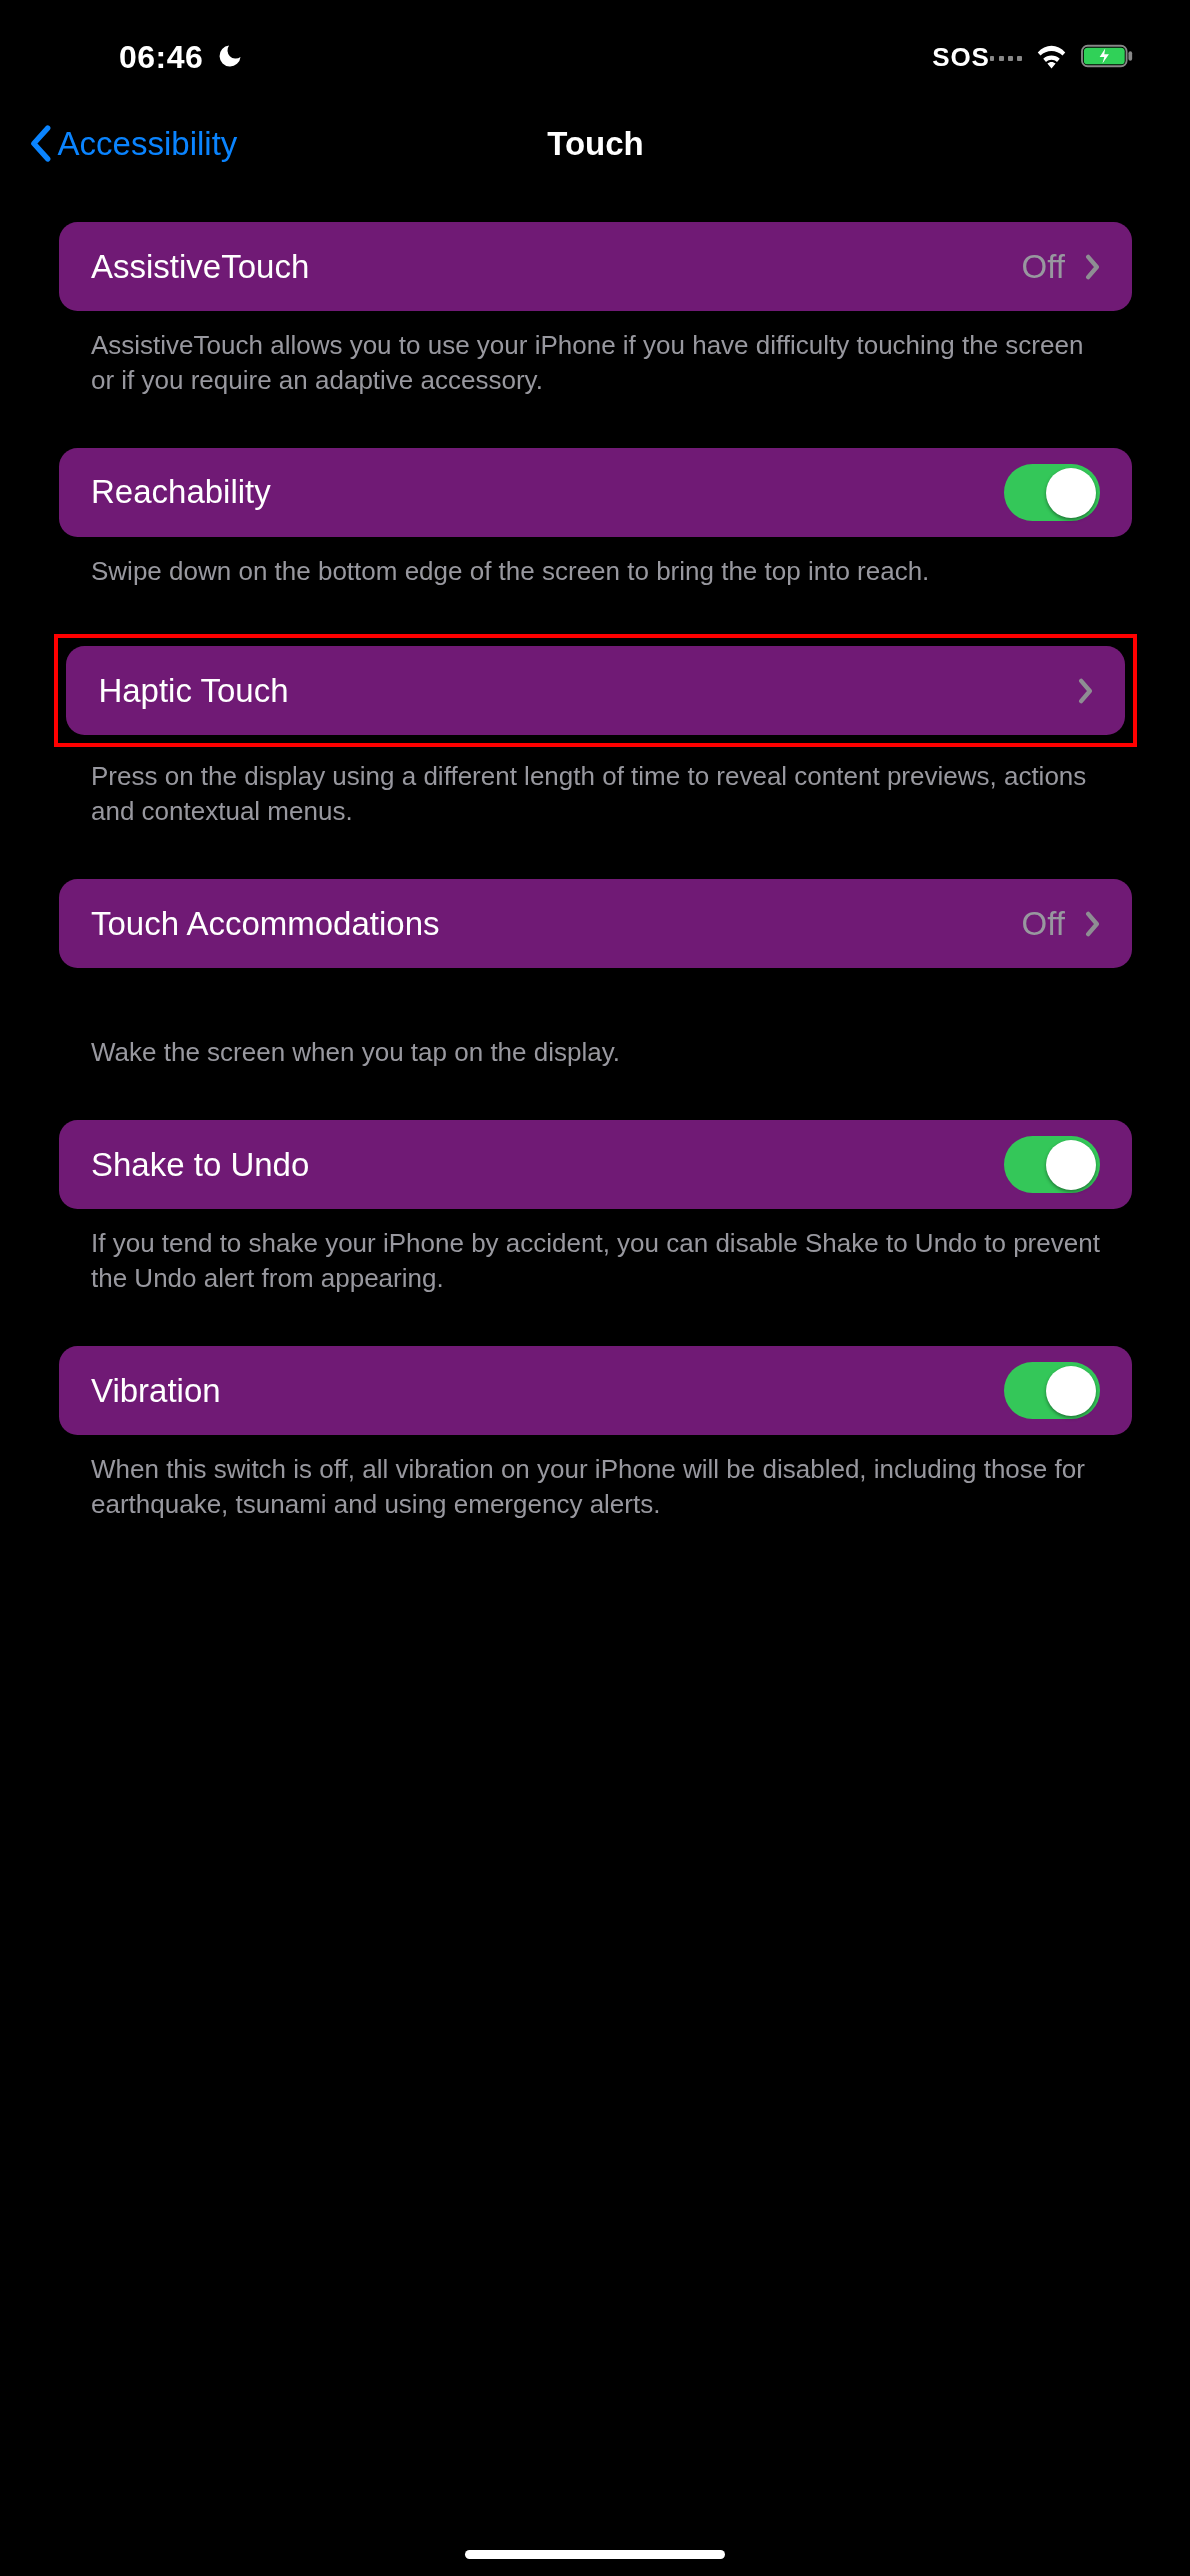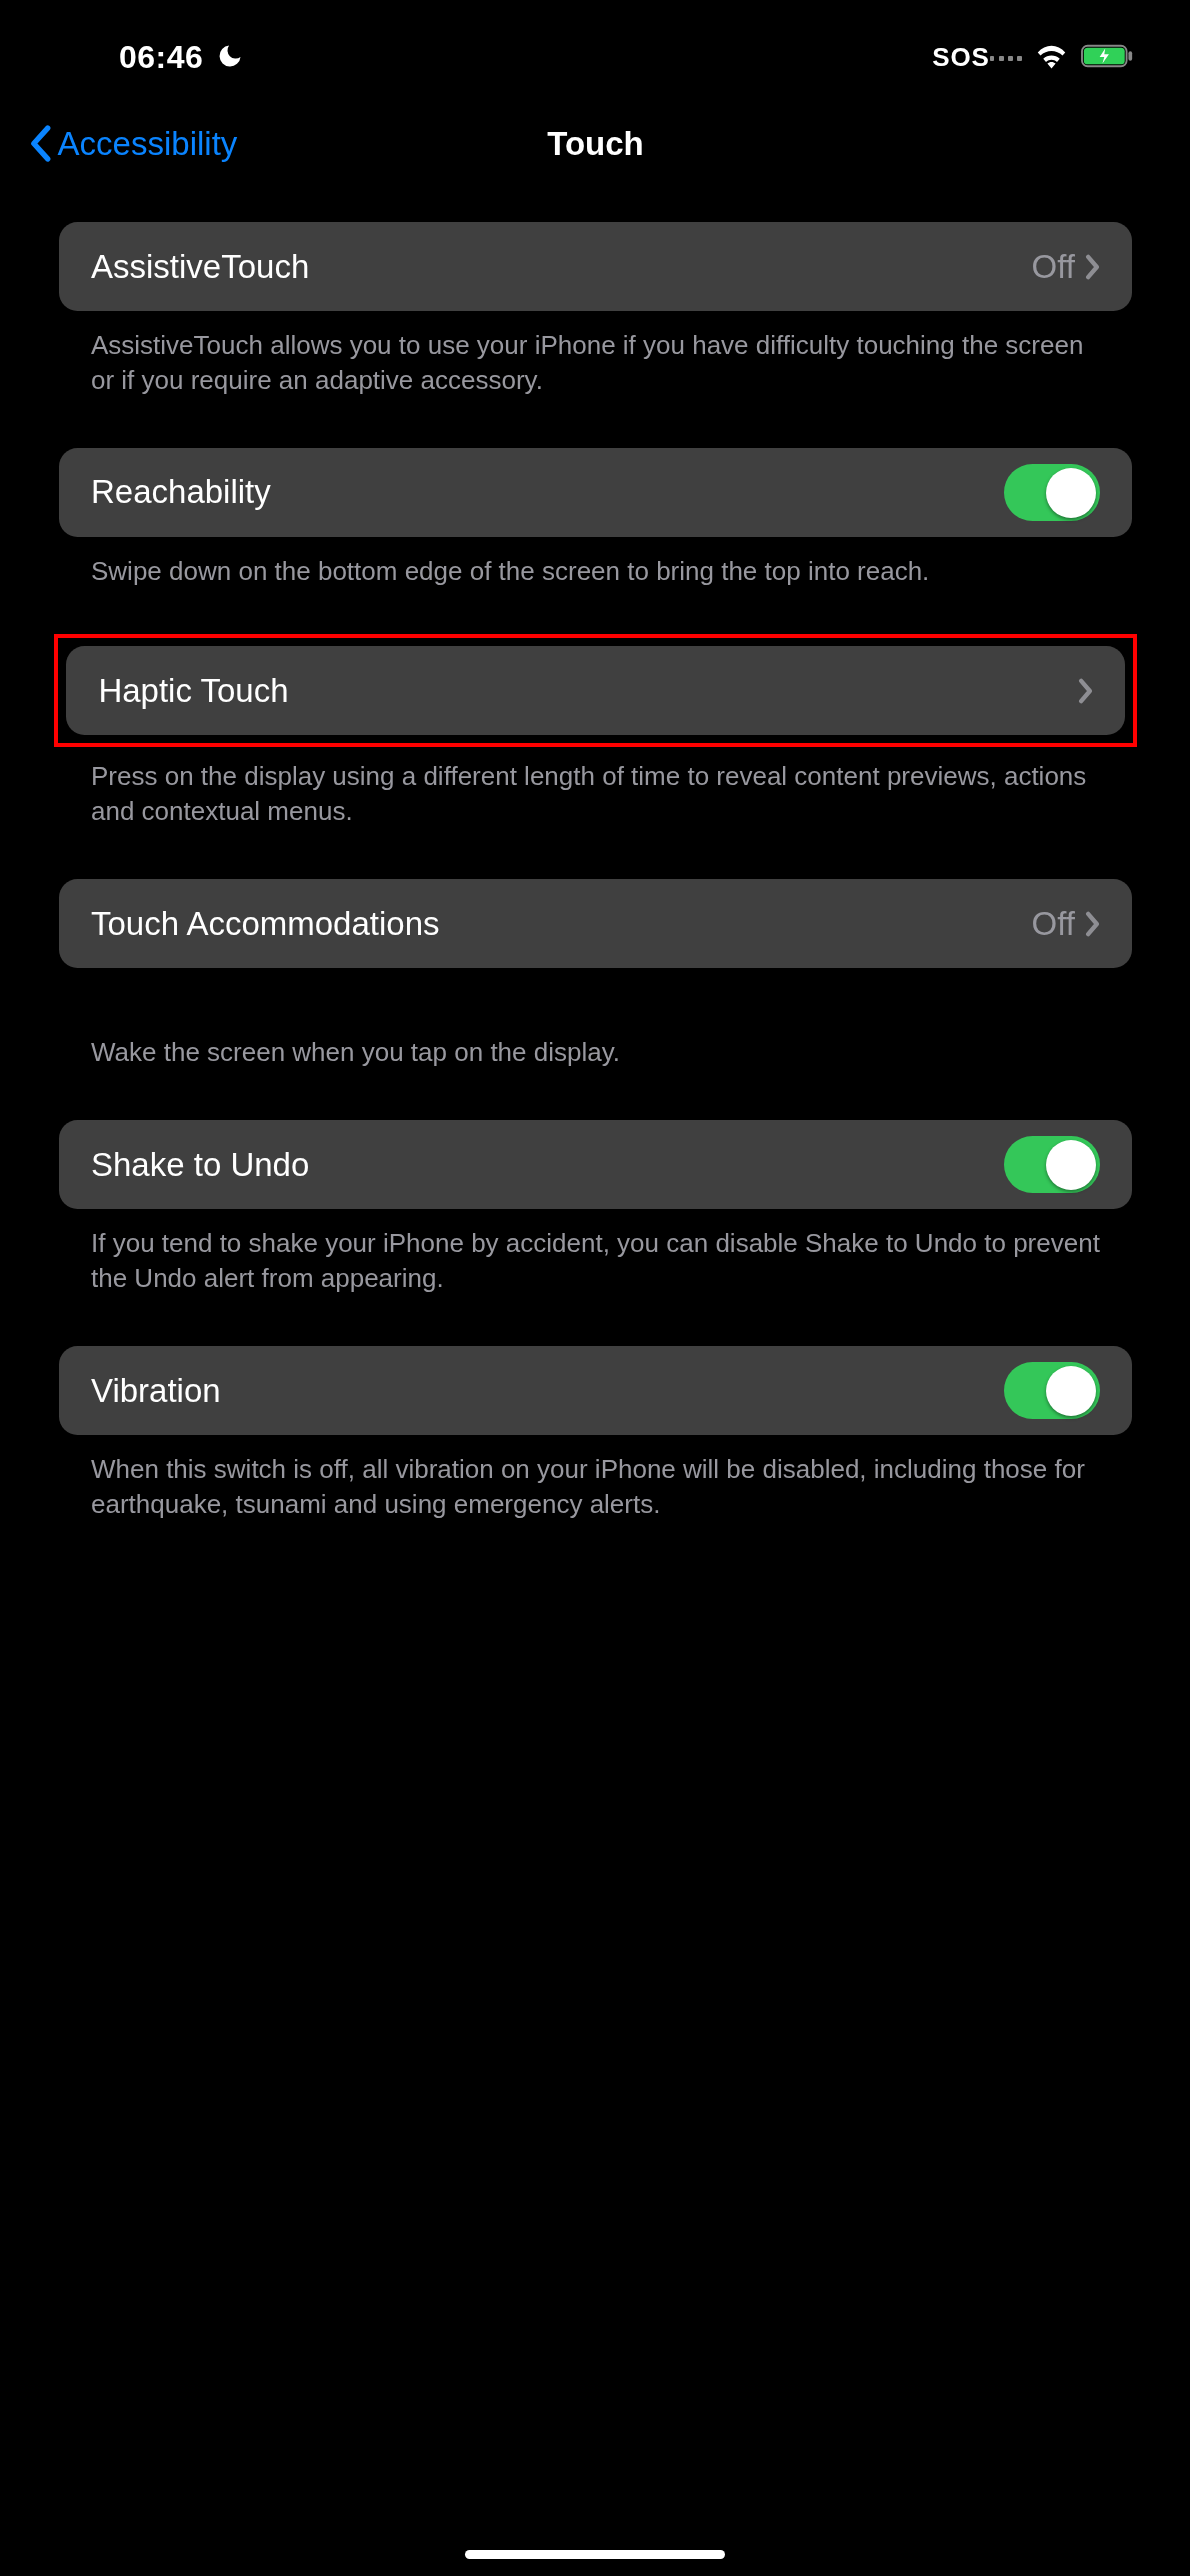--- a/index.html
+++ b/index.html
@@ -43,31 +43,31 @@
       left: 50%;
       transform: translateX(-50%);
       font-size: 33px;
       font-weight: 600;
     }
     .content {
       padding: 37px 59px 0 59px;
     }
     .group { margin-bottom: 50px; }
     .cell {
-      background: #404040;
+      background: #701a75;
       border-radius: 18.5px;
       padding: 0 32px;
       height: 89px;
       display: flex;
       align-items: center;
       justify-content: space-between;
     }
     .cell.toggle-cell { height: 89px; }
     .cell-title { font-size: 33px; font-weight: 400; color: #fff; }
-    .cell-right { display: flex; align-items: center; gap: 10px; }
+    .cell-right { display: flex; align-items: center; gap: 20px; }
     .cell-value { font-size: 33px; color: #98989f; }
     .disclosure { stroke: #8e8e93; }
     .footer-text {
       font-size: 26px;
       line-height: 1.35;
       color: #98989f;
       padding: 16.7px 32px 0 32px;
     }
     .switch {
       position: relative;

